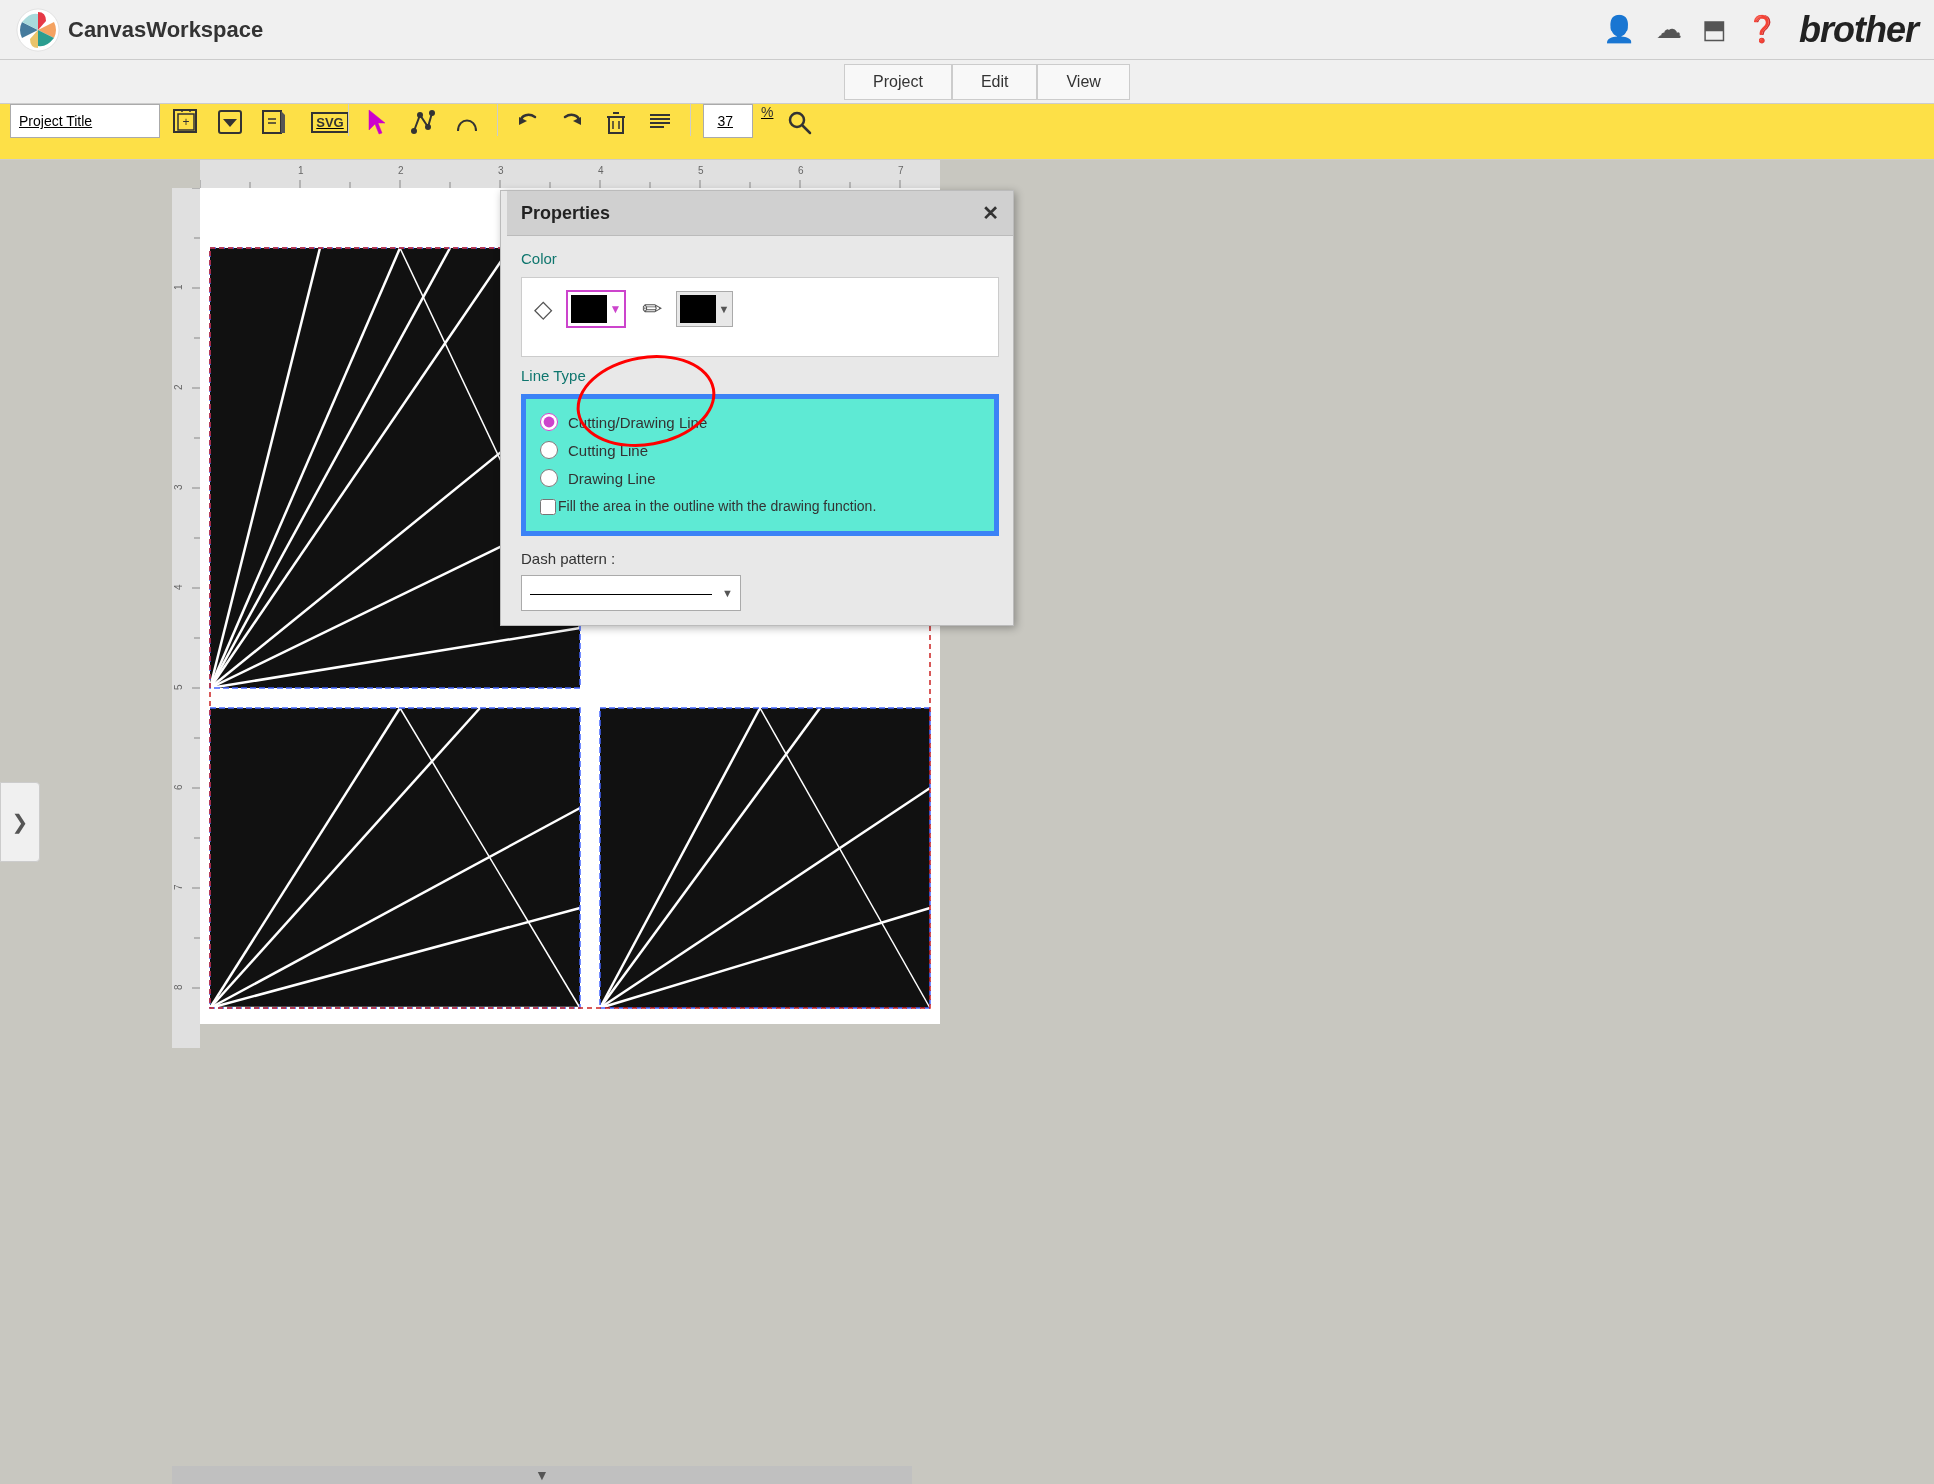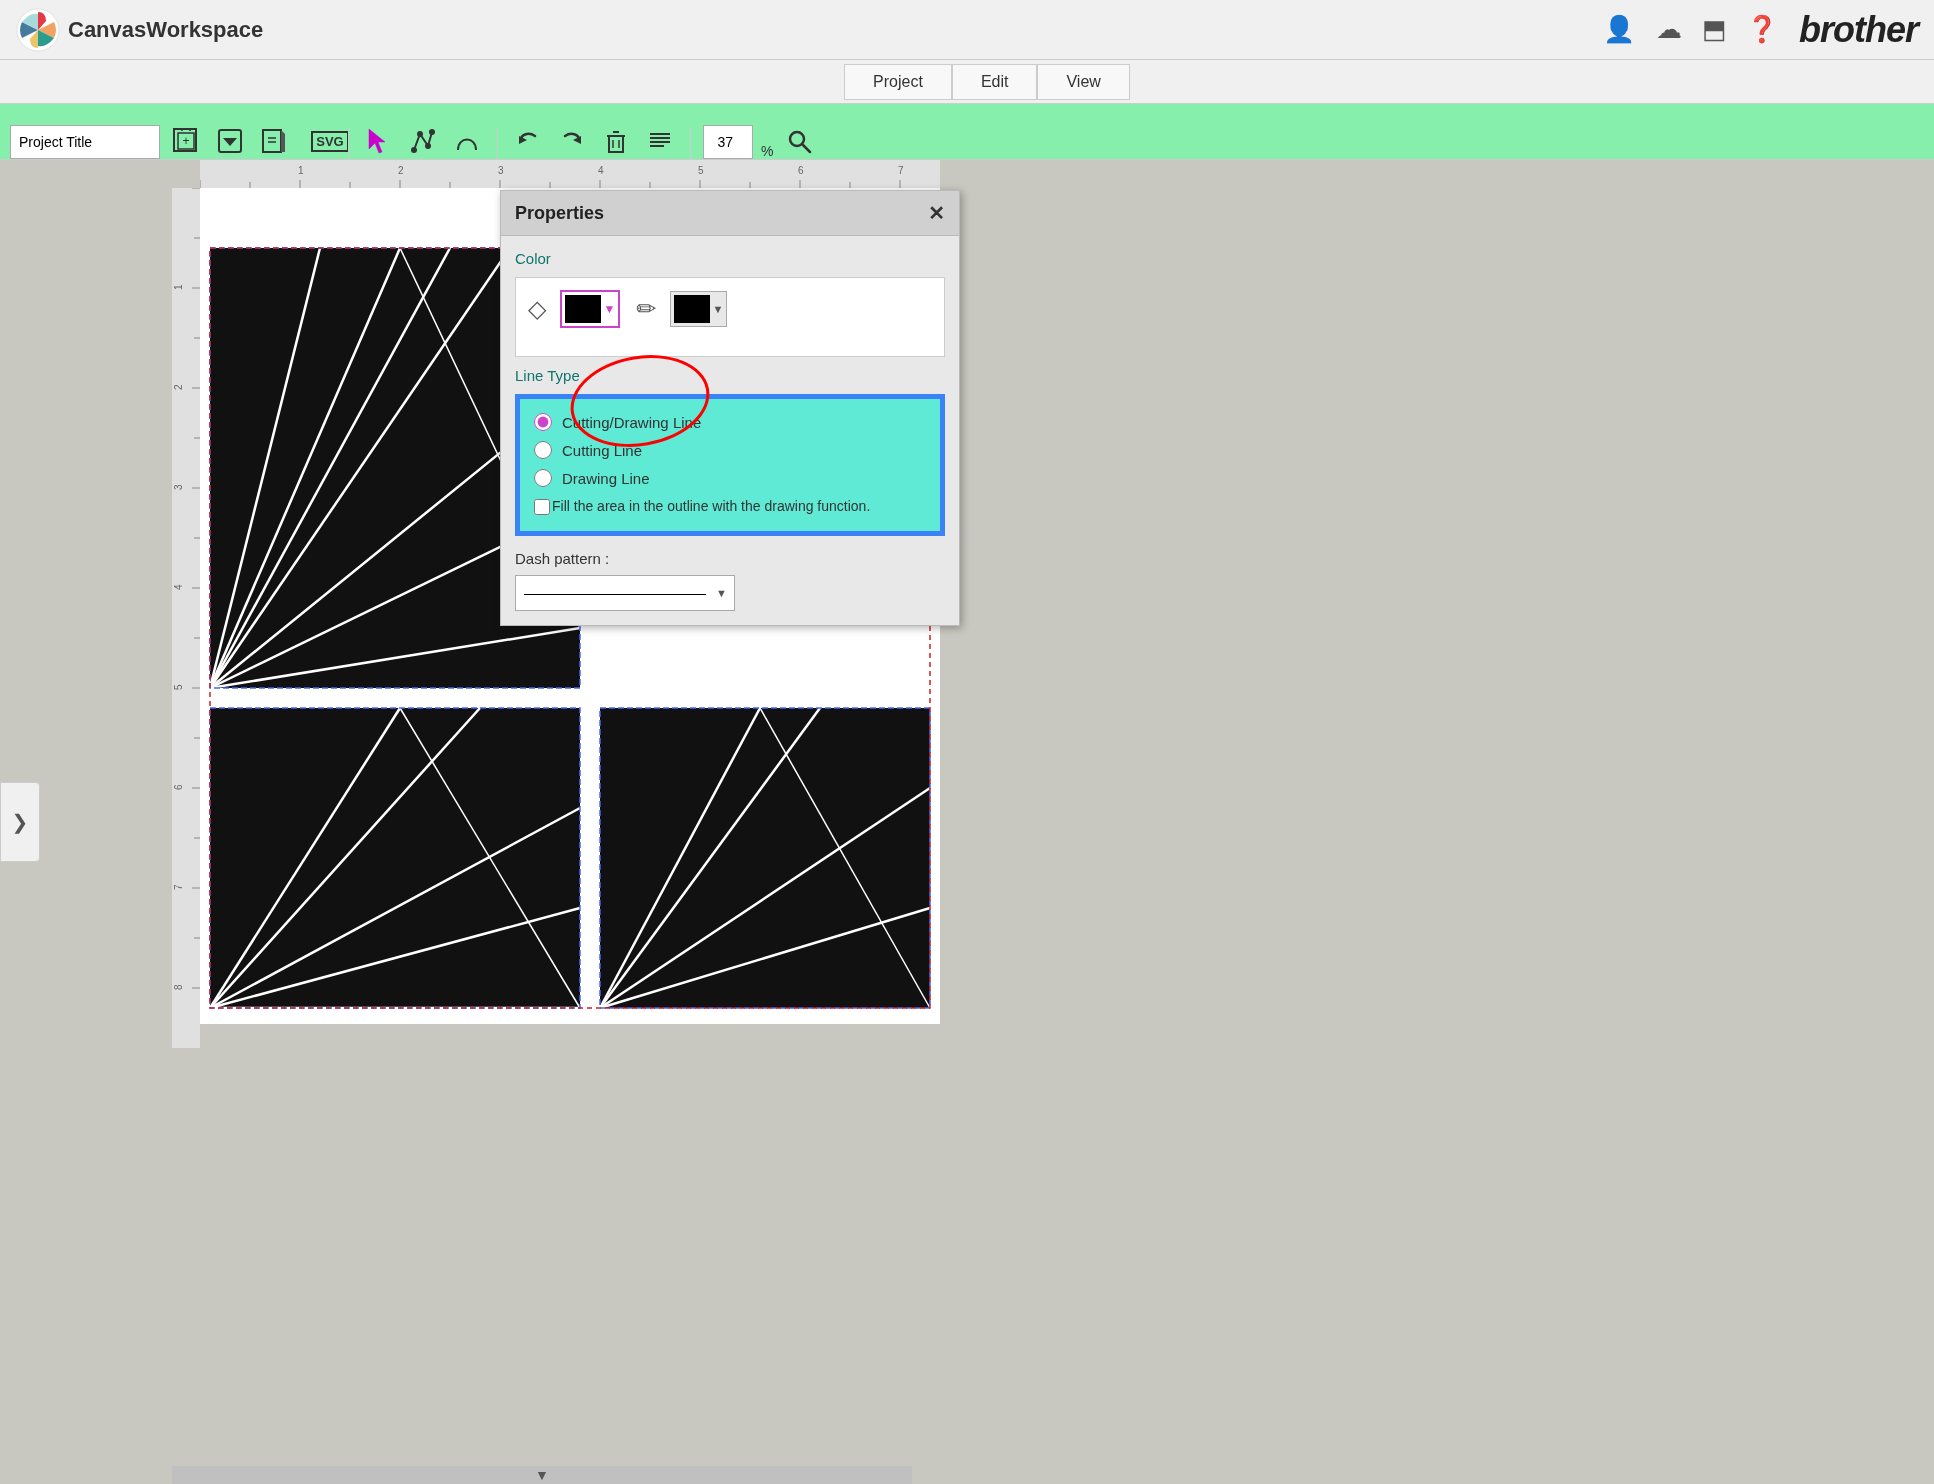--- a/index.html
+++ b/index.html
@@ -65,26 +65,27 @@
       font-size: 16px;
       cursor: pointer;
       border: 1px solid #ccc;
       background: #f8f8f8;
       color: #333;
     }
 
     
     #toolbar {
       display: flex;
-      align-items: flex-end;
-      background: #86efac;
+      align-items: flex-start;
+      background: #fde047;
       height: 56px;
       padding: 0 10px;
       gap: 8px;
       border-bottom: 1px solid #ccc;
+      text-decoration: underline;
     }
     #project-title-input {
       border: 1px solid #aaa;
       padding: 4px 8px;
       font-size: 14px;
       width: 150px;
       height: 34px;
       background: white;
     }
     .toolbar-btn {
@@ -176,25 +177,26 @@
       width: 740px;
       height: 836px;
       overflow: hidden;
     }
 
     
     #properties-panel {
       position: absolute;
       top: 30px;
       left: 500px;
-      width: 460px;
+      width: 514px;
       background: #e8e8e8;
       border: 1px solid #bbb;
       box-shadow: 2px 2px 8px rgba(0,0,0,0.3);
       z-index: 100;
+      padding-left: 6px;
     }
     #properties-header {
       display: flex;
       align-items: center;
       justify-content: space-between;
       background: #d0d0d0;
       padding: 10px 14px;
       border-bottom: 1px solid #bbb;
     }
     #properties-title {

